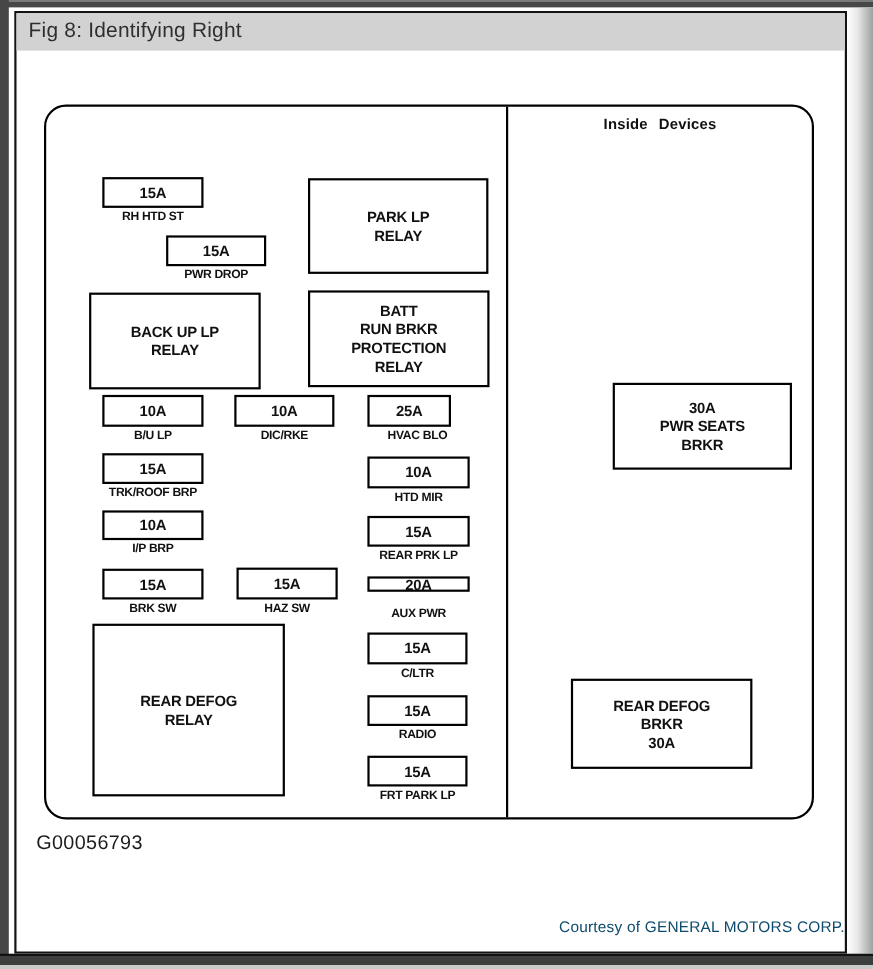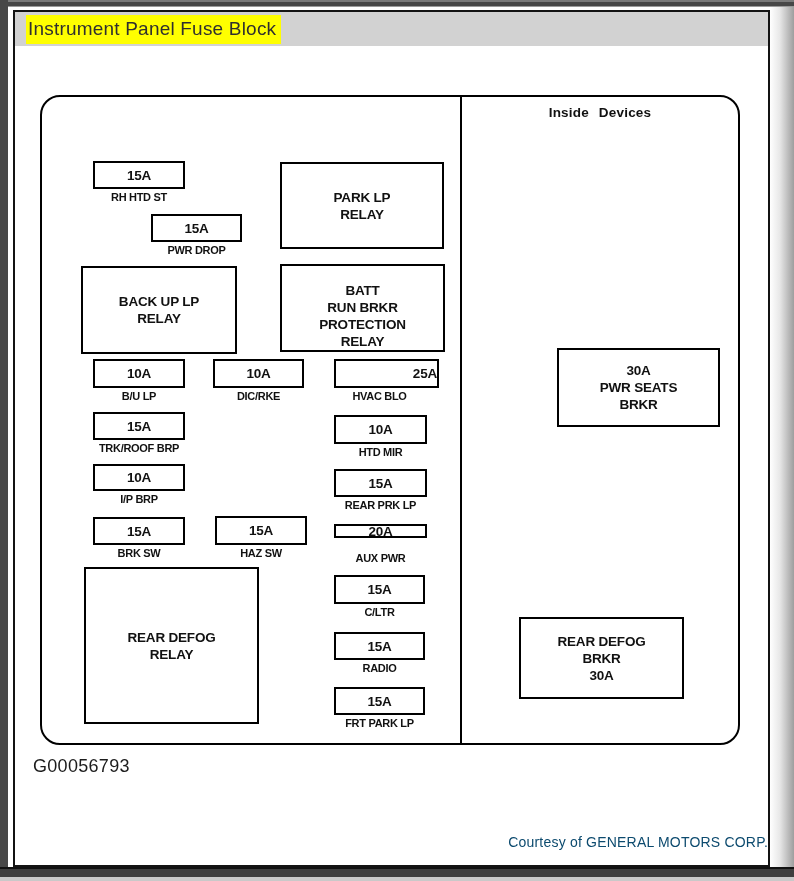--- a/index.html
+++ b/index.html
@@ -53,21 +53,21 @@
 <body>
 
 <div class="screen">
   <div class="chrome-right"></div>
   <div class="chrome-top"></div>
   <div class="chrome-left"></div>
   <div class="chrome-bottom"></div>
 
   <div class="frame">
     <div class="titlebar">
-      <span class="hl">Instrument Panel Fuse Block</span>
+      <span>Fig 8: Identifying Right </span>
     </div>
 
     <div class="diagram">
       <div class="divider"></div>
       <div class="section-title inside">Inside Devices</div>
 
     <div class="fuse-box" style="left: 51px; top: 64px; width: 92px; height: 28px;">
           <span>15A</span>
         </div>
         <div class="fuse-label" style="left: 97px; top: 94px;">RH HTD ST</div>
@@ -76,21 +76,21 @@
         </div>
         <div class="fuse-label" style="left: 154.5px; top: 147px;">PWR DROP</div>
         <div class="fuse-box" style="left: 51px; top: 262px; width: 92px; height: 29px;">
           <span>10A</span>
         </div>
         <div class="fuse-label" style="left: 97px; top: 293px;">B/U LP</div>
         <div class="fuse-box" style="left: 171px; top: 262px; width: 91px; height: 29px;">
           <span>10A</span>
         </div>
         <div class="fuse-label" style="left: 216.5px; top: 293px;">DIC/RKE</div>
-        <div class="fuse-box" style="left: 292px; top: 262px; width: 105px; height: 29px; justify-content: flex-end;">
+        <div class="fuse-box" style="left: 292px; top: 262px; width: 76px; height: 29px;">
           <span>25A</span>
         </div>
         <div class="fuse-label" style="left: 337.5px; top: 293px;">HVAC BLO</div>
         <div class="fuse-box" style="left: 51px; top: 315px; width: 92px; height: 28px;">
           <span>15A</span>
         </div>
         <div class="fuse-label" style="left: 97px; top: 345px;">TRK/ROOF BRP</div>
         <div class="fuse-box" style="left: 292px; top: 318px; width: 93px; height: 29px;">
           <span>10A</span>
         </div>
@@ -128,21 +128,21 @@
         </div>
         <div class="fuse-label" style="left: 337.5px; top: 620px;">FRT PARK LP</div>
         <div class="relay-box" style="left: 238px; top: 65px; width: 164px; height: 87px;">
           <div>PARK LP</div>
           <div>RELAY</div>
         </div>
         <div class="relay-box" style="left: 39px; top: 169px; width: 156px; height: 88px; align-items: center;">
           <div>BACK UP LP</div>
           <div>RELAY</div>
         </div>
-        <div class="relay-box" style="left: 238px; top: 167px; width: 165px; height: 88px; justify-content: flex-end;">
+        <div class="relay-box" style="left: 238px; top: 167px; width: 165px; height: 88px;">
           <div>BATT</div>
           <div>RUN BRKR</div>
           <div>PROTECTION</div>
           <div>RELAY</div>
         </div>
         <div class="relay-box" style="left: 42px; top: 470px; width: 175px; height: 157px;">
           <div>REAR DEFOG</div>
           <div>RELAY</div>
         </div>
         <div class="relay-box" style="left: 515px; top: 251px; width: 163px; height: 79px;">

